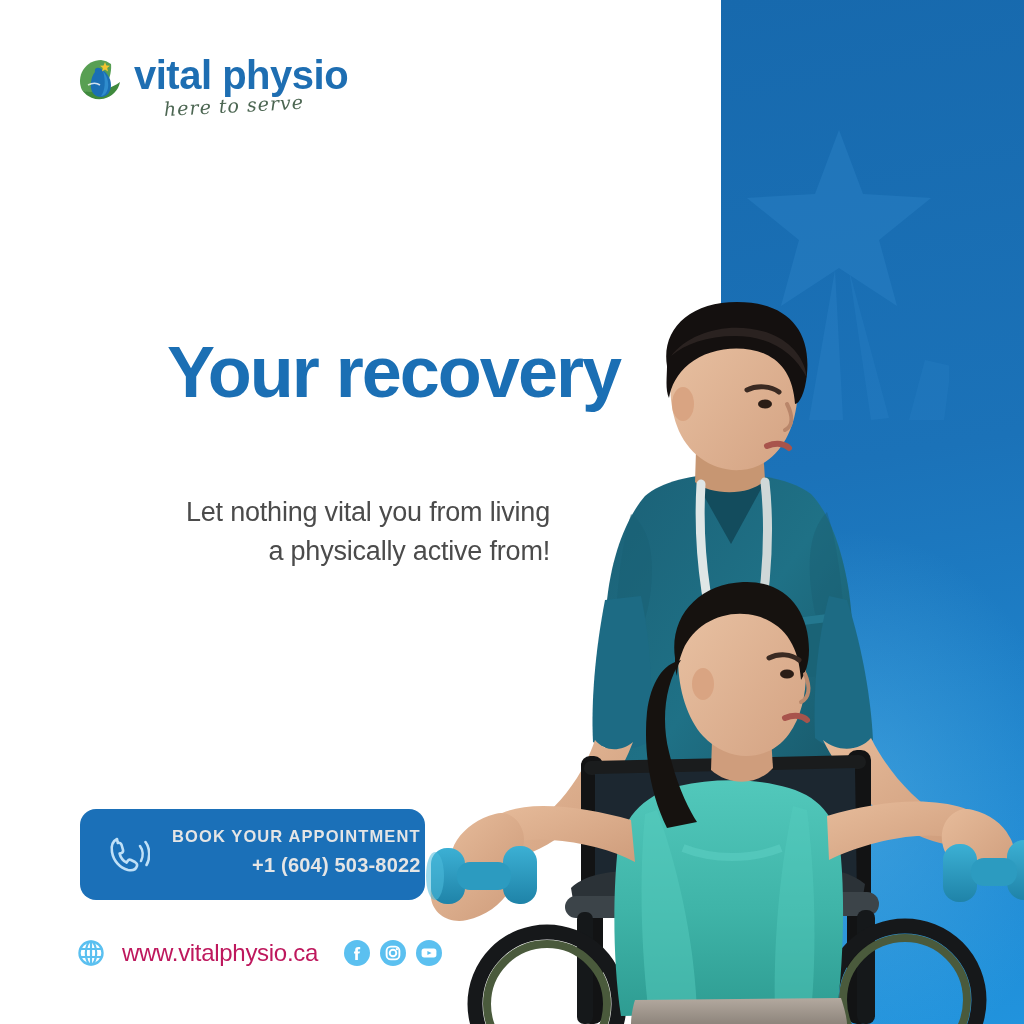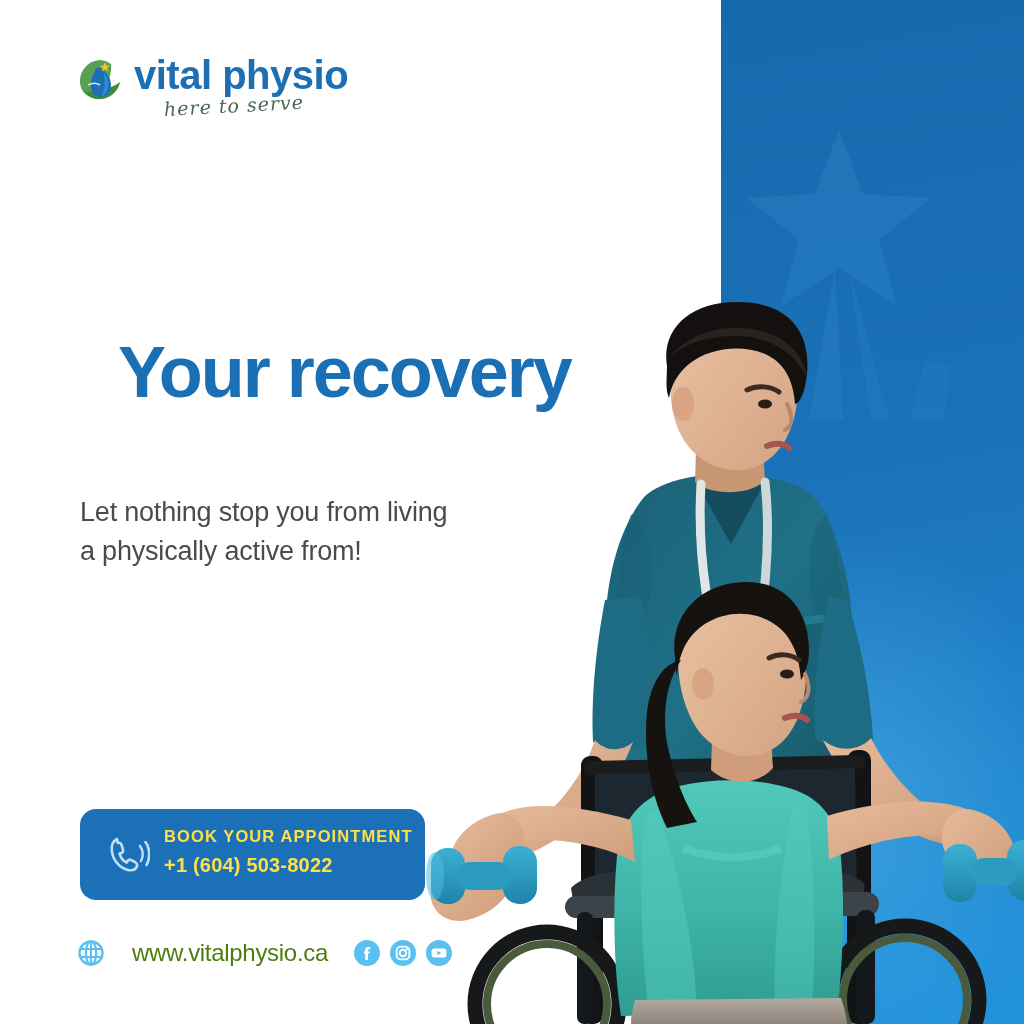--- a/index.html
+++ b/index.html
@@ -4,20 +4,21 @@
 <style>
   html,body{margin:0;padding:0;}
   body{
     width:1024px;height:1024px;overflow:hidden;
     font-family:"Liberation Sans", sans-serif;
     background:#ffffff;
   }
   #poster{
     position:relative;width:1024px;height:1024px;overflow:hidden;
     background:#ffffff;
+    text-align:right;
   }
 
   
   .blue-panel{
     position:absolute;left:721px;top:0;width:303px;height:1024px;
     background:linear-gradient(170deg,#1769ad 0%,#1b72b8 45%,#1f86cf 78%,#2193dd 100%);
     overflow:hidden;
   }
   .panel-star{
     position:absolute;left:18px;top:120px;width:210px;height:300px;opacity:.5;
@@ -40,50 +41,49 @@
     font-family:"DejaVu Serif", serif;
     font-style:italic;font-size:19px;color:#4c6652;letter-spacing:1px;
     transform:rotate(-3deg);transform-origin:left center;
   }
 
   
   .headline{
     position:absolute;left:80px;top:338px;width:540px;
     font-size:72px;line-height:.97;font-weight:bold;color:#1b6fb4;
     letter-spacing:-2px;
-    margin-left:38px;
   }
   .subhead{
     position:absolute;left:80px;top:493px;width:470px;
     font-size:27px;line-height:1.45;color:#4b4b4b;letter-spacing:-.2px;
   }
 
   
   .cta{
     position:absolute;left:80px;top:809px;width:345px;height:91px;
     background:#1b70b8;border-radius:16px;
     display:flex;align-items:center;
   }
   .cta-phone{margin-left:24px;width:46px;height:46px;flex:none;}
-  .cta-text{margin-left:14px;color:#fde047;}
+  .cta-text{margin-left:22px;color:#e5e5e5;}
   .cta-small{
     font-size:16.5px;font-weight:bold;letter-spacing:1.1px;line-height:20px;
   }
   .cta-big{
     font-size:20px;font-weight:bold;letter-spacing:.2px;line-height:36px;margin-top:1px;
   }
 
   
   .footer{
     position:absolute;left:78px;top:933px;height:40px;
     display:flex;align-items:center;
   }
   .globe{width:26px;height:26px;flex:none;}
   .site{
-    margin-left:28px;font-size:24px;color:#4d7c0f;letter-spacing:-.3px;
+    margin-left:18px;font-size:24px;color:#be185d;letter-spacing:-.3px;
   }
   .socials{margin-left:26px;display:flex;align-items:center;gap:10px;}
   .soc{width:26px;height:26px;}
 
   
   .photo{position:absolute;left:395px;top:300px;width:629px;height:724px;}
 </style>
 </head>
 <body>
 
@@ -272,21 +272,21 @@
       <path d="M10 27 C14 25 19 25 22 27" stroke="#ffffff" stroke-width="1.6" fill="none" opacity=".8"></path>
     </svg>
     <div class="logo-word">vital physio</div>
     <div class="logo-tag">here to serve</div>
   </div>
 
   <div class="headline">
     <div>Your recovery</div>
   </div>
   <div class="subhead">
-    <div>Let nothing stop you from living</div>
+    <div>Let nothing vital you from living</div>
     <div>a physically active from!</div>
   </div>
 
   <div class="cta">
     <svg class="cta-phone" viewBox="0 0 46 46">
       <path d="M13 7 C9 9 7 14 8 20 C9.5 29 16 36 24 38 C29 39 32 37 33 34
                C33.6 32 32.6 31 31 30 L27 28 C25.6 27.4 24.4 27.8 23.6 29
                L22.6 30.6 C19 28.8 16.6 25.6 15.6 21.6 L17.4 21
                C18.8 20.4 19.4 19.2 19 17.8 L17.6 13 C17 11.2 15.6 10.4 13.8 11 Z" fill="none" stroke="#bfe0f7" stroke-width="2.6" stroke-linejoin="round"></path>
       <path d="M36 14 C39 18 39.6 24 37 29" fill="none" stroke="#bfe0f7" stroke-width="2.6" stroke-linecap="round"></path>

